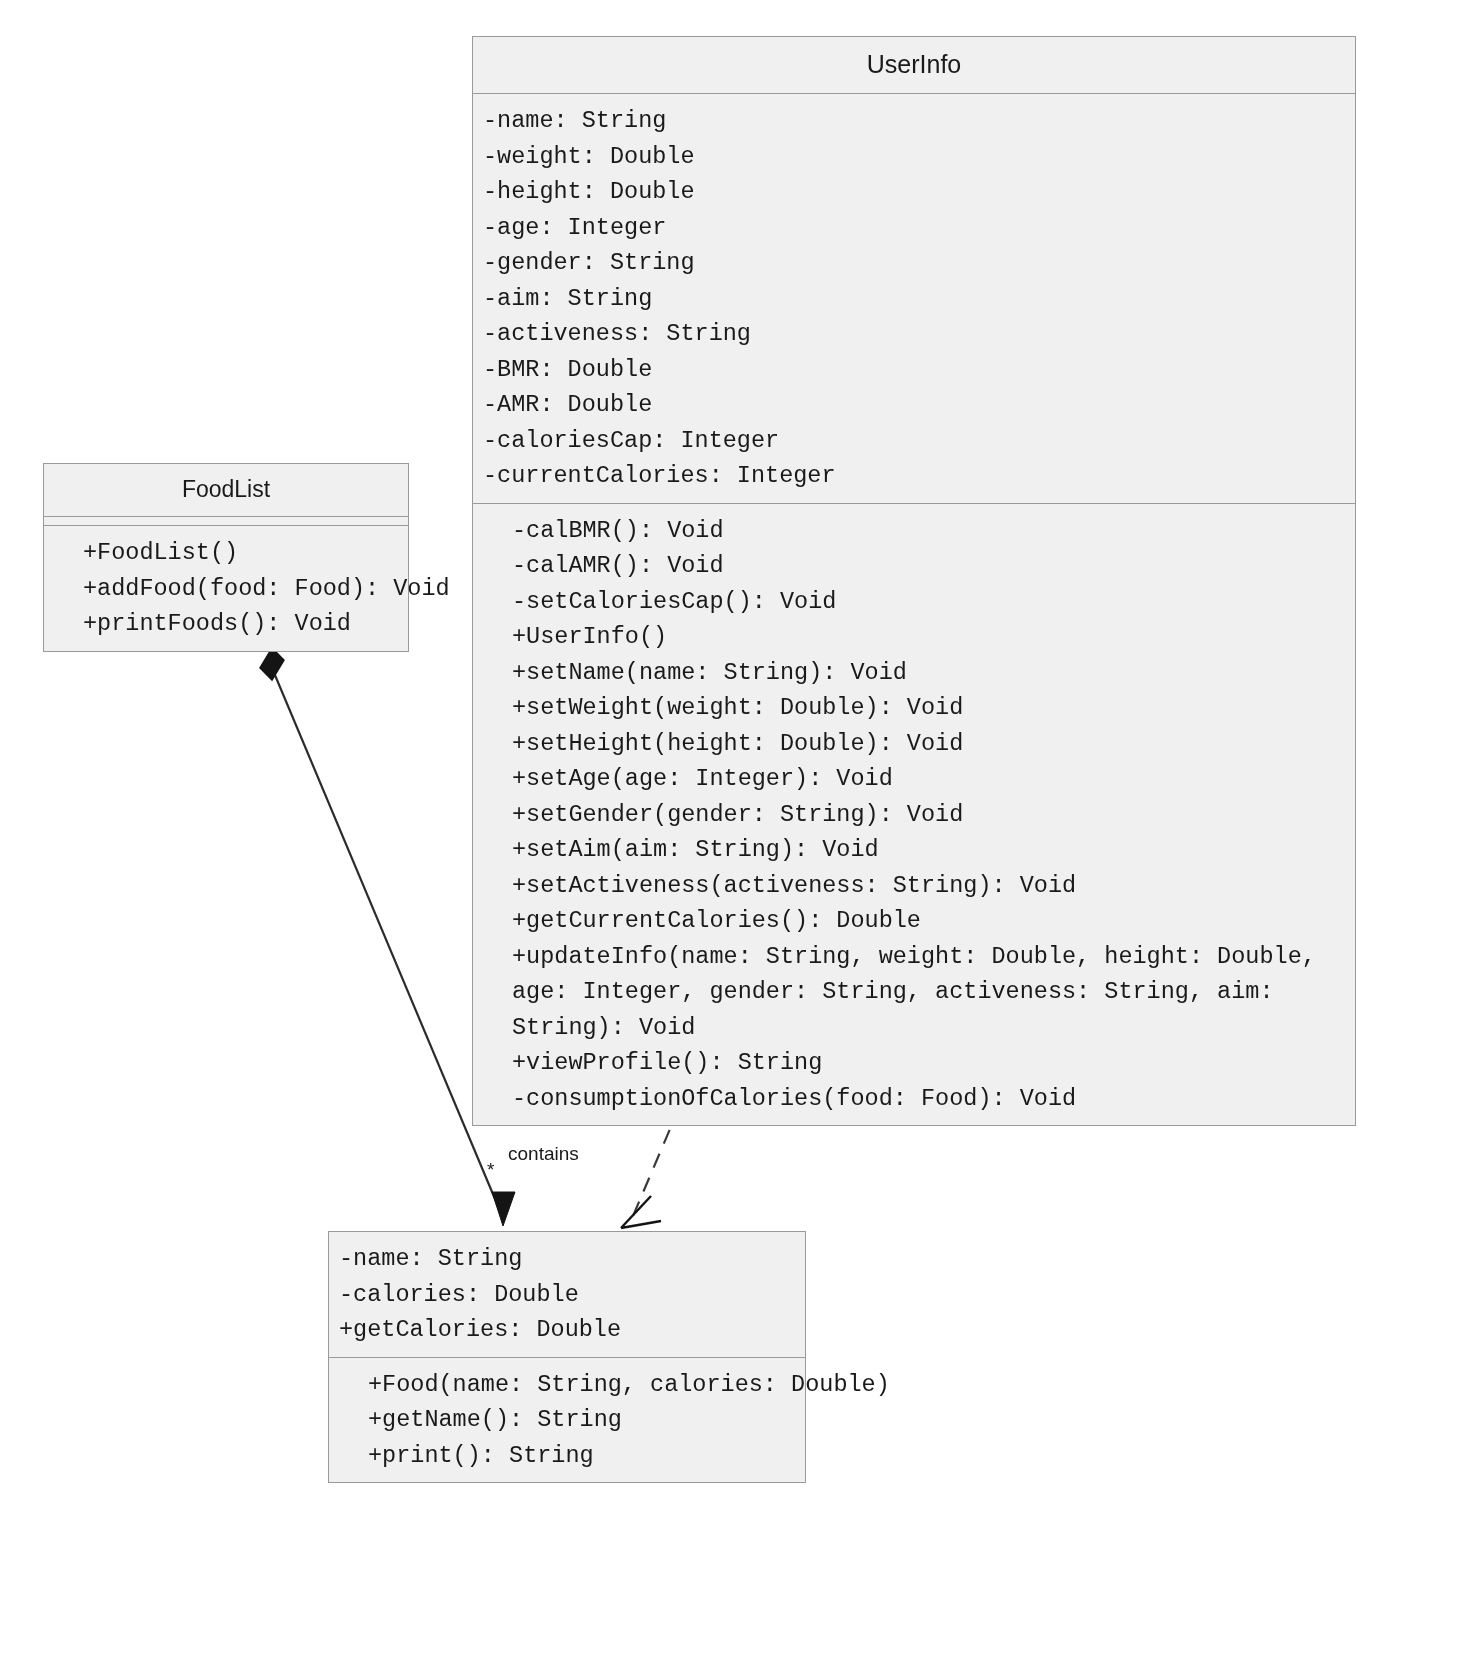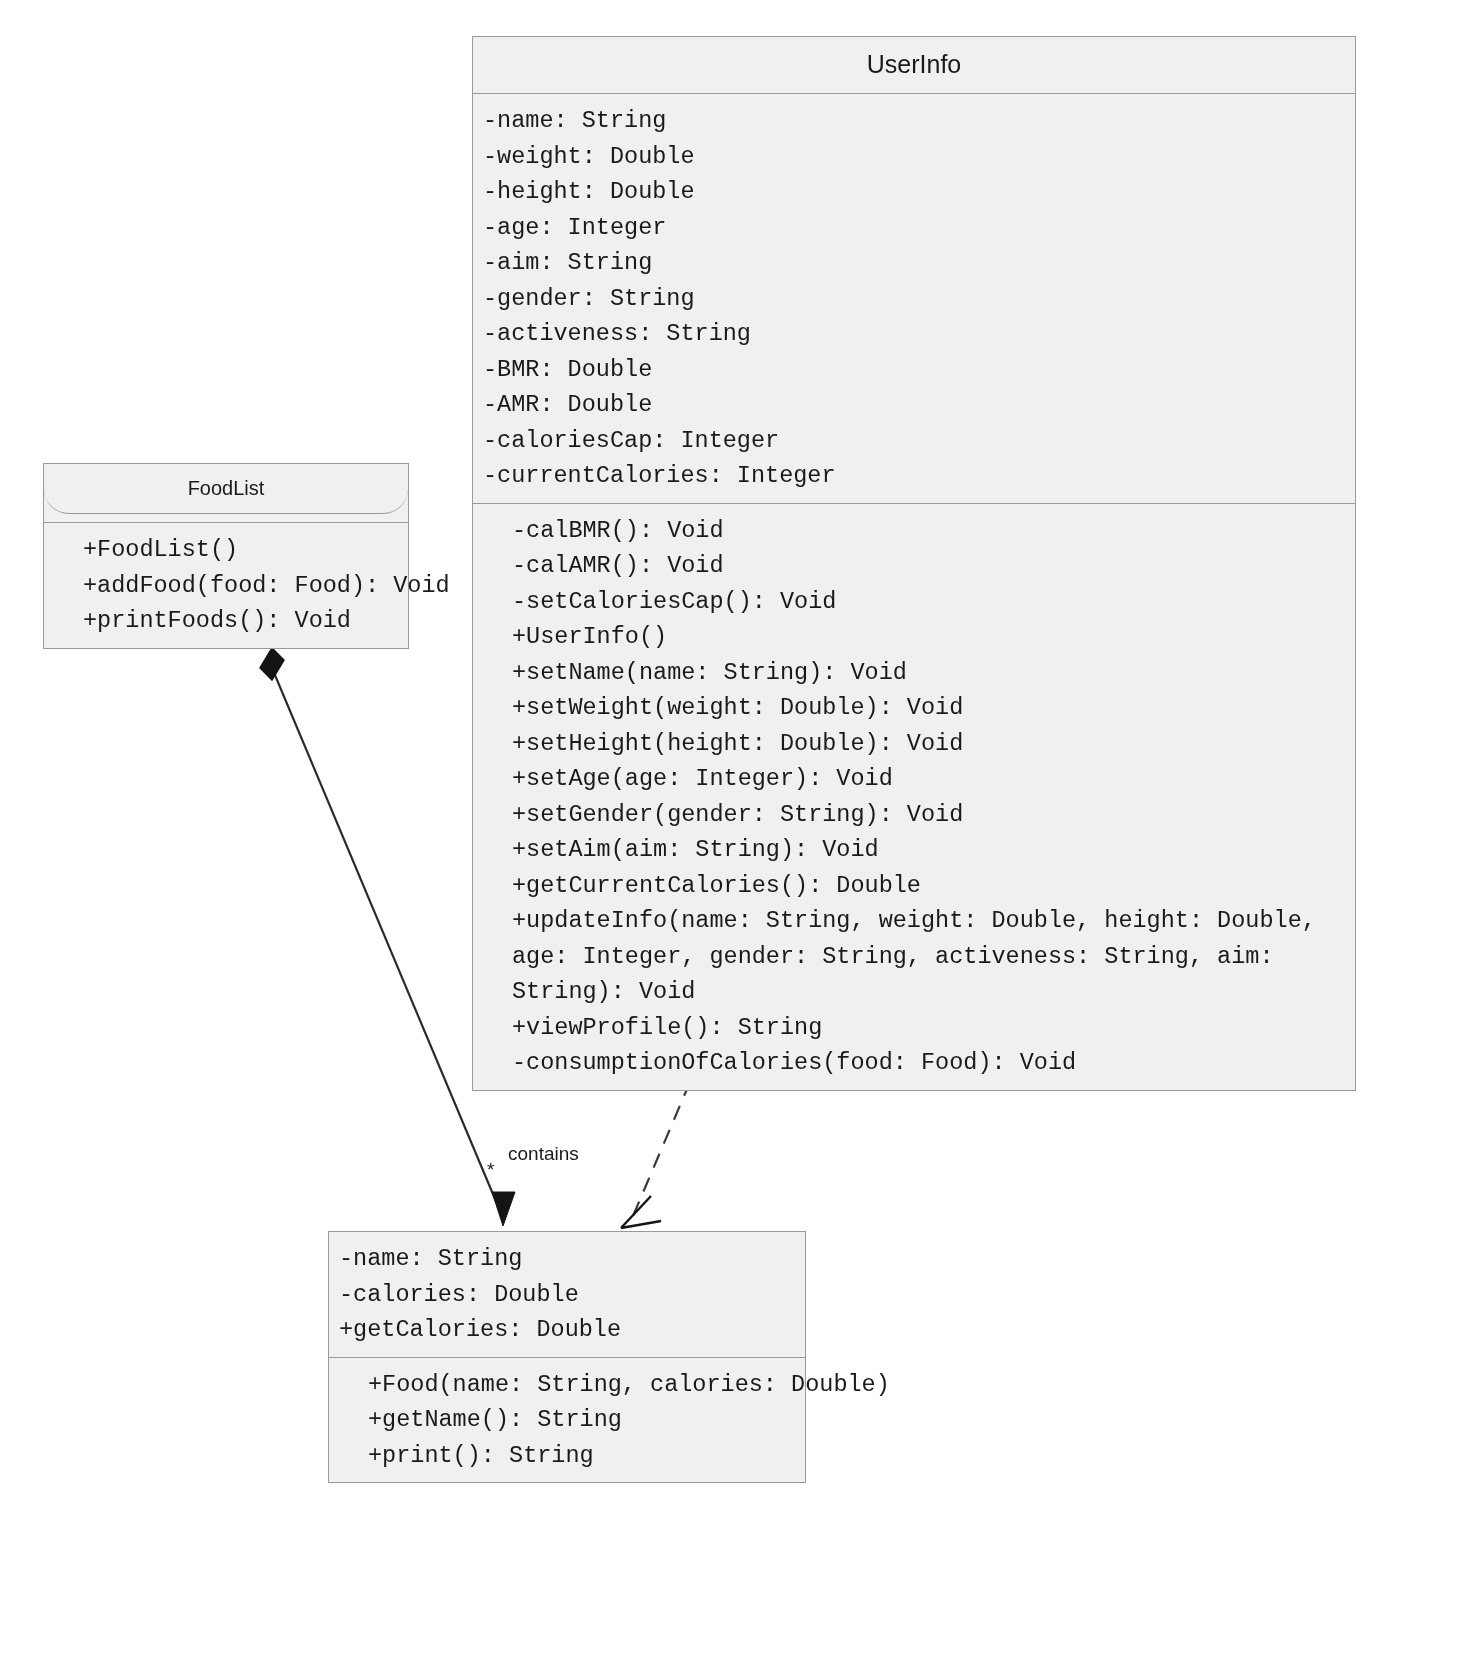--- a/index.html
+++ b/index.html
@@ -73,23 +73,22 @@
   }
   #userinfo .class-title { padding: 15px 10px 16px 10px; }
 
   
   #foodlist {
     left: 43px;
     top: 463px;
     width: 366px;
   }
   #foodlist .class-title {
-    font-size: 20px;
+    font-size: 23px;
     padding: 14px 10px 15px 10px;
-    border-radius: 26px;
   }
 
   
   #food {
     left: 328px;
     top: 1231px;
     width: 478px;
   }
   #food .class-title {
     padding: 13px 10px 14px 10px;
@@ -132,40 +131,41 @@
   </svg>
 
   <div class="umlclass" id="userinfo">
     <div class="class-title">UserInfo</div>
 
     <div class="compartment">
       <div class="member">-name: String</div>
       <div class="member">-weight: Double</div>
       <div class="member">-height: Double</div>
       <div class="member">-age: Integer</div>
+      <div class="member">-gender: String</div>
       <div class="member">-aim: String</div>
-      <div class="member">-gender: String</div>
       <div class="member">-activeness: String</div>
       <div class="member">-BMR: Double</div>
       <div class="member">-AMR: Double</div>
       <div class="member">-caloriesCap: Integer</div>
       <div class="member">-currentCalories: Integer</div>
     </div>
 
     <div class="compartment">
       <div class="member">-calBMR(): Void</div>
       <div class="member">-calAMR(): Void</div>
       <div class="member">-setCaloriesCap(): Void</div>
       <div class="member">+UserInfo()</div>
       <div class="member">+setName(name: String): Void</div>
       <div class="member">+setWeight(weight: Double): Void</div>
       <div class="member">+setHeight(height: Double): Void</div>
       <div class="member">+setAge(age: Integer): Void</div>
       <div class="member">+setGender(gender: String): Void</div>
       <div class="member">+setAim(aim: String): Void</div>
+      <div class="member">+setActiveness(activeness: String): Void</div>
       <div class="member">+getCurrentCalories(): Double</div>
       <div class="member wrap">+updateInfo(name: String, weight: Double, height: Double, age: Integer, gender: String, activeness: String, aim: String): Void</div>
       <div class="member">+viewProfile(): String</div>
       <div class="member">-consumptionOfCalories(food: Food): Void</div>
     </div>
   </div>
 
   <div class="umlclass" id="foodlist">
     <div class="class-title">FoodList</div>
 

